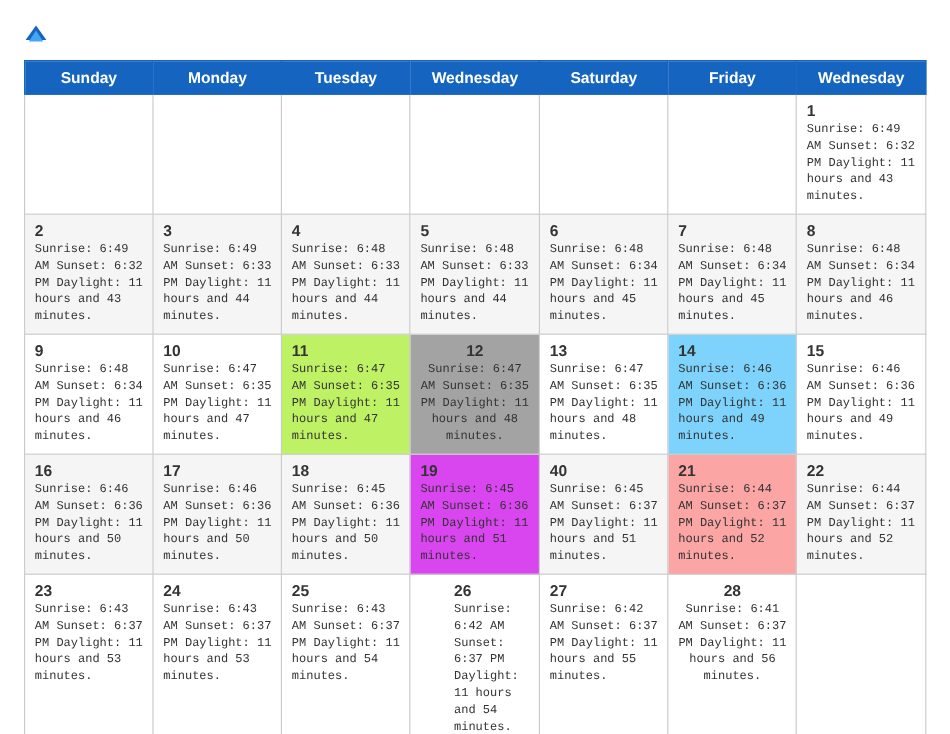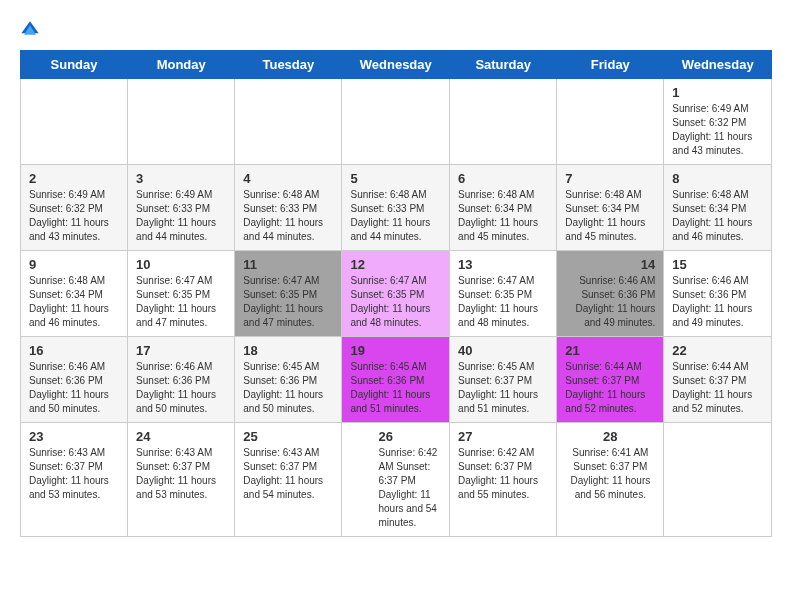--- a/index.html
+++ b/index.html
@@ -76,20 +76,21 @@
     .day-number {
       font-size: 13px;
       font-weight: bold;
       margin-bottom: 2px;
       display: block;
     }
     .day-info {
       font-size: 10px;
       color: #333;
       line-height: 1.4;
+      font-family: Liberation Mono, monospace;
     }
     tr:nth-child(even) td {
       background: #f5f5f5;
     }
     tr:nth-child(odd) td {
       background: #fff;
     }
     .calendar thead tr th {
       background: #1565c0;
     }
@@ -190,39 +191,39 @@
           <div class="day-info">Sunrise: 6:48 AM
 Sunset: 6:34 PM
 Daylight: 11 hours and 46 minutes.</div>
         </td>
         <td style="background: rgb(255, 255, 255);">
           <span class="day-number">10</span>
           <div class="day-info">Sunrise: 6:47 AM
 Sunset: 6:35 PM
 Daylight: 11 hours and 47 minutes.</div>
         </td>
-        <td style="background: #a3a3a3;">
+        <td style="background: #bef264;">
           <span class="day-number">11</span>
           <div class="day-info">Sunrise: 6:47 AM
 Sunset: 6:35 PM
 Daylight: 11 hours and 47 minutes.</div>
         </td>
-        <td style="background: #f0abfc;">
+        <td style="background: #a3a3a3; text-align: center;">
           <span class="day-number">12</span>
           <div class="day-info">Sunrise: 6:47 AM
 Sunset: 6:35 PM
 Daylight: 11 hours and 48 minutes.</div>
         </td>
         <td style="background: rgb(255, 255, 255);">
           <span class="day-number">13</span>
           <div class="day-info">Sunrise: 6:47 AM
 Sunset: 6:35 PM
 Daylight: 11 hours and 48 minutes.</div>
         </td>
-        <td style="background: #a3a3a3; text-align: right;">
+        <td style="background: #7dd3fc;">
           <span class="day-number">14</span>
           <div class="day-info">Sunrise: 6:46 AM
 Sunset: 6:36 PM
 Daylight: 11 hours and 49 minutes.</div>
         </td>
         <td style="background: rgb(255, 255, 255);">
           <span class="day-number">15</span>
           <div class="day-info">Sunrise: 6:46 AM
 Sunset: 6:36 PM
 Daylight: 11 hours and 49 minutes.</div>
@@ -252,21 +253,21 @@
           <div class="day-info">Sunrise: 6:45 AM
 Sunset: 6:36 PM
 Daylight: 11 hours and 51 minutes.</div>
         </td>
         <td style="background: rgb(245, 245, 245);">
           <span class="day-number">40</span>
           <div class="day-info">Sunrise: 6:45 AM
 Sunset: 6:37 PM
 Daylight: 11 hours and 51 minutes.</div>
         </td>
-        <td style="background: #d946ef;">
+        <td style="background: #fca5a5;">
           <span class="day-number">21</span>
           <div class="day-info">Sunrise: 6:44 AM
 Sunset: 6:37 PM
 Daylight: 11 hours and 52 minutes.</div>
         </td>
         <td style="background: rgb(245, 245, 245);">
           <span class="day-number">22</span>
           <div class="day-info">Sunrise: 6:44 AM
 Sunset: 6:37 PM
 Daylight: 11 hours and 52 minutes.</div>

